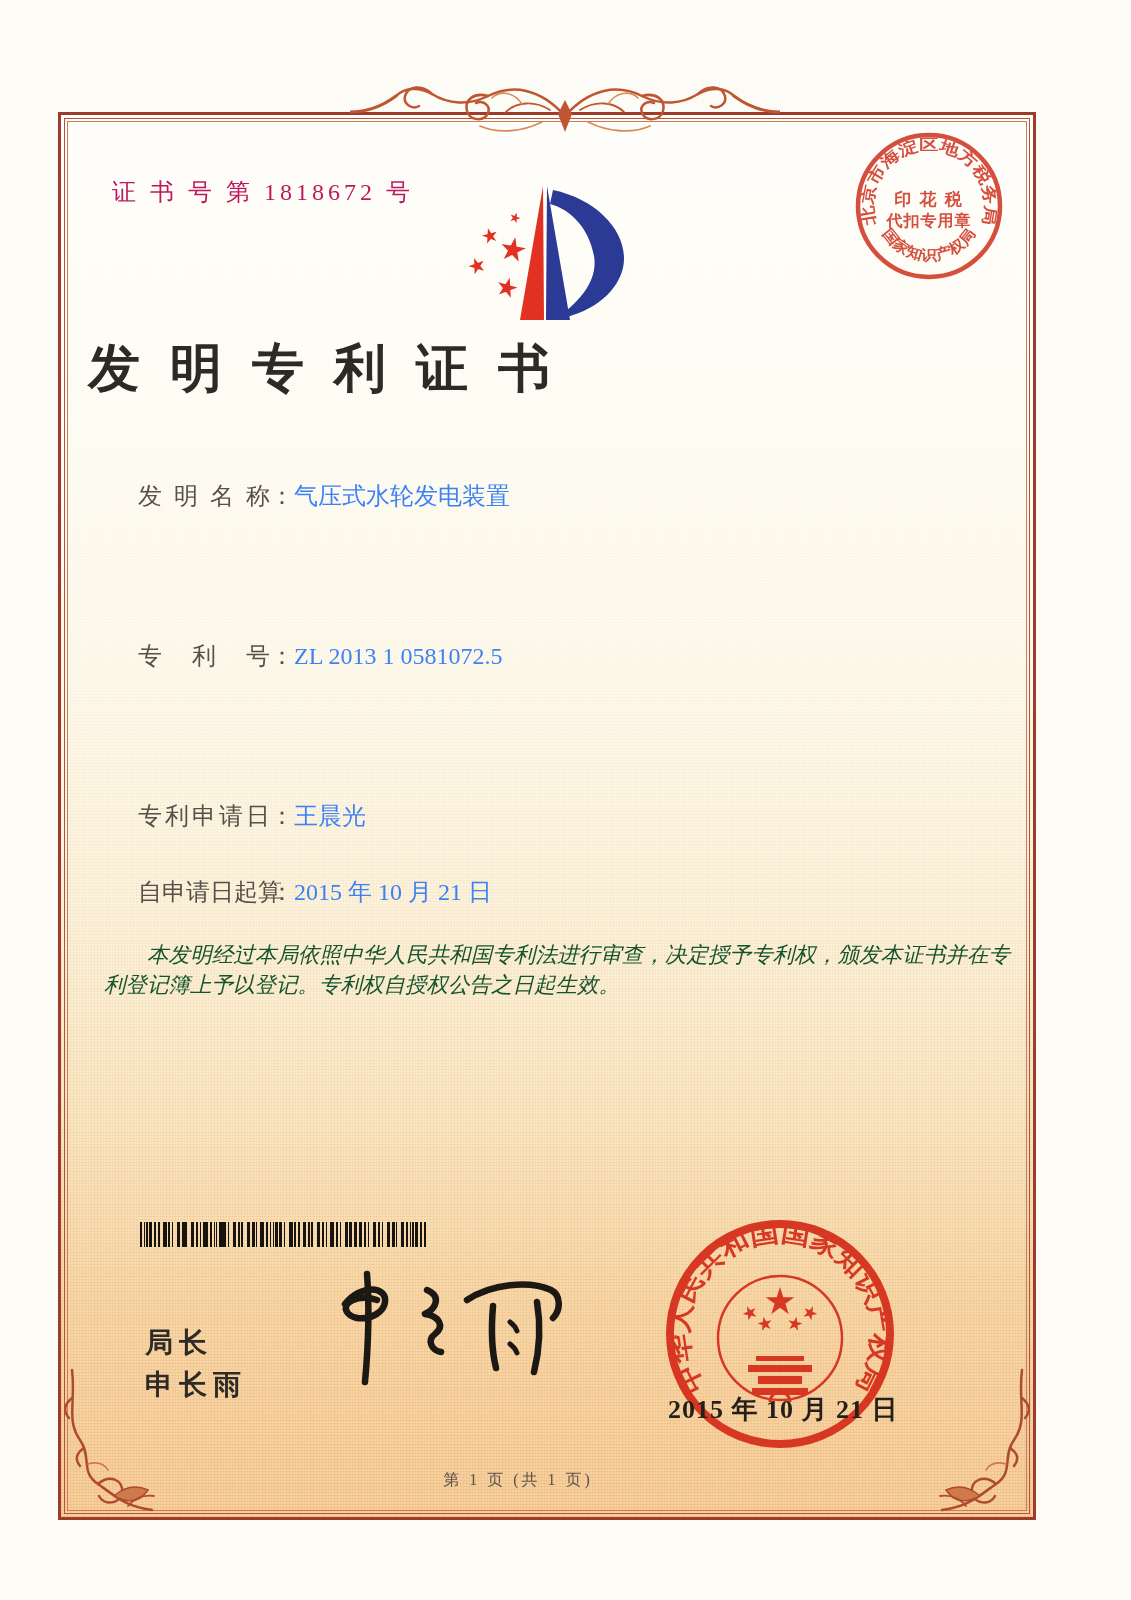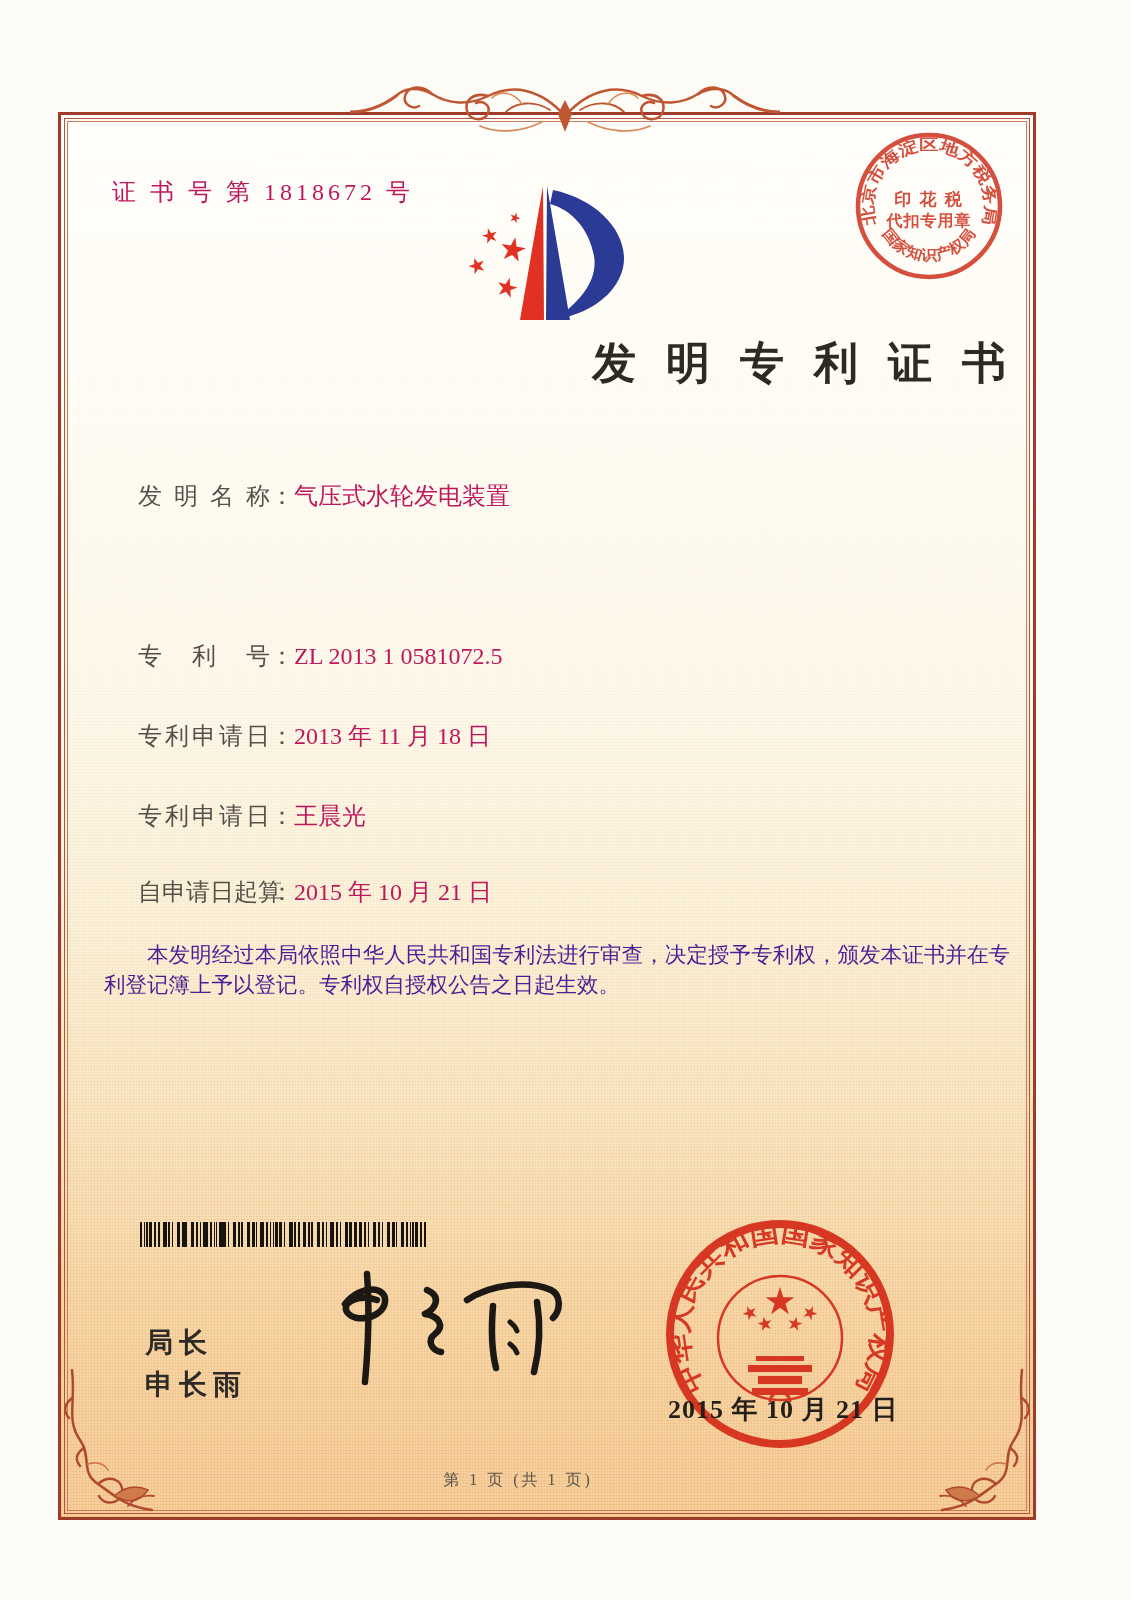--- a/index.html
+++ b/index.html
@@ -42,21 +42,21 @@
   .flourish.left  { left:54px;  top:1368px; }
   .flourish.right { left:920px; top:1368px; transform:scaleX(-1); }
   
   .cert-number {
     position:absolute; left:112px; top:176px; z-index:4;
     font-size:24px; letter-spacing:4px; color:#be185d;
   }
   .logo { position:absolute; left:450px; top:160px; z-index:4; }
   .title {
     position:absolute; left:58px; top:334px; width:978px; z-index:4;
-    text-align:right; font-size:44px; font-weight:bold;
+    text-align:left; font-size:52px; font-weight:bold;
     letter-spacing:30px; text-indent:30px; color:#2d2a26;
   }
   
   .tax-seal { position:absolute; left:849px; top:126px; z-index:4; opacity:.93; }
   .issue-seal { position:absolute; left:658px; top:1206px; z-index:4; opacity:.95; }
   .seal-text { font-family:"Liberation Serif","DejaVu Serif",serif; font-weight:bold; }
   .issue-date {
     position:absolute; left:668px; top:1392px; width:230px; z-index:5;
     font-size:26px; font-weight:bold; color:#241f19; letter-spacing:1px;
     text-align:center; white-space:nowrap;
@@ -64,25 +64,25 @@
   
   .field-row {
     position:absolute; left:138px; z-index:4; white-space:nowrap;
     font-size:24px; color:#55504a;
   }
   .field-label {
     display:inline-block; width:132px; vertical-align:bottom;
     text-align:justify; text-align-last:justify; text-justify:inter-character;
   }
   .field-colon { display:inline-block; }
-  .field-value { color:#be185d; }
+  .field-value { color:#3b82f6; }
   
   .body-text {
     position:absolute; left:104px; top:940px; width:906px; z-index:4;
-    font-size:21.5px; line-height:30px; color:#4c1d95; text-align:justify;
+    font-size:21.5px; line-height:30px; color:#14532d; text-align:justify;font-style:italic;
   }
   .body-text p { text-indent:2em; margin:0; }
   
   .barcode {
     position:absolute; left:140px; top:1222px; width:287px; height:25px; z-index:4;
     background-image:
       repeating-linear-gradient(90deg,
         #17130e 0px, #17130e 2px, rgba(0,0,0,0) 2px, rgba(0,0,0,0) 4px,
         #17130e 4px, #17130e 5px, rgba(0,0,0,0) 5px, rgba(0,0,0,0) 9px,
         #17130e 9px, #17130e 12px, rgba(0,0,0,0) 12px, rgba(0,0,0,0) 14px),
@@ -193,23 +193,20 @@
     <text class="seal-text" x="80" y="100" text-anchor="middle" fill="#d24230" font-size="16" letter-spacing="1">代扣专用章</text>
   </svg>
 
   <div class="title">发明专利证书</div>
 
   <div class="field-row" style="top:480px">
     <span class="field-label">发明名称</span><span class="field-colon">：</span><span class="field-value">气压式水轮发电装置</span>
   </div>
   <div class="field-row" style="top:640px">
     <span class="field-label">专利号</span><span class="field-colon">：</span><span class="field-value">ZL 2013 1 0581072.5</span>
-  </div>
-  <div class="field-row" style="top:720px">
-    <span class="field-label">专利申请日</span><span class="field-colon">：</span><span class="field-value">2013 年 11 月 18 日</span>
   </div>
   <div class="field-row" style="top:800px">
     <span class="field-label">专利申请日</span><span class="field-colon">：</span><span class="field-value">王晨光</span>
   </div>
   <div class="field-row" style="top:876px">
     <span class="field-label">自申请日起算</span><span class="field-colon">：</span><span class="field-value">2015 年 10 月 21 日</span>
   </div>
 
   <div class="body-text">
     <p>本发明经过本局依照中华人民共和国专利法进行审查，决定授予专利权，颁发本证书并在专利登记簿上予以登记。专利权自授权公告之日起生效。</p>

